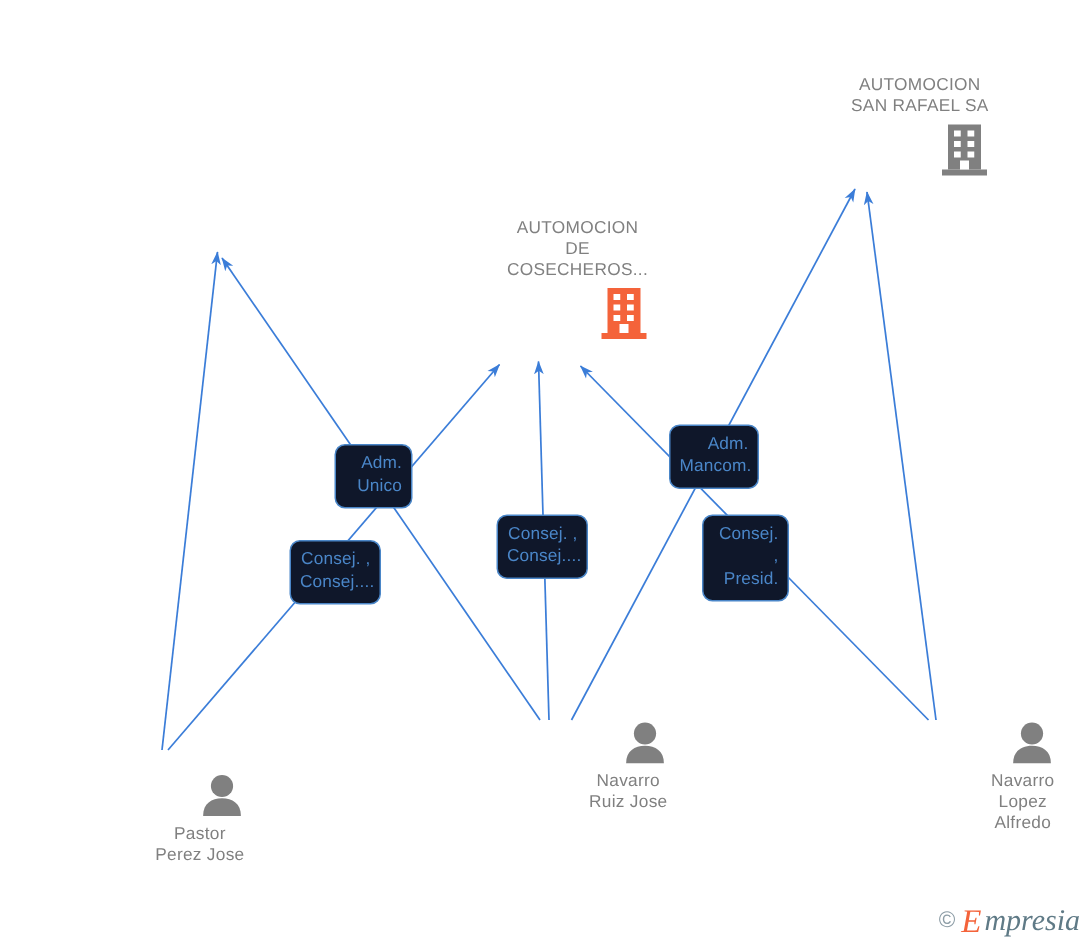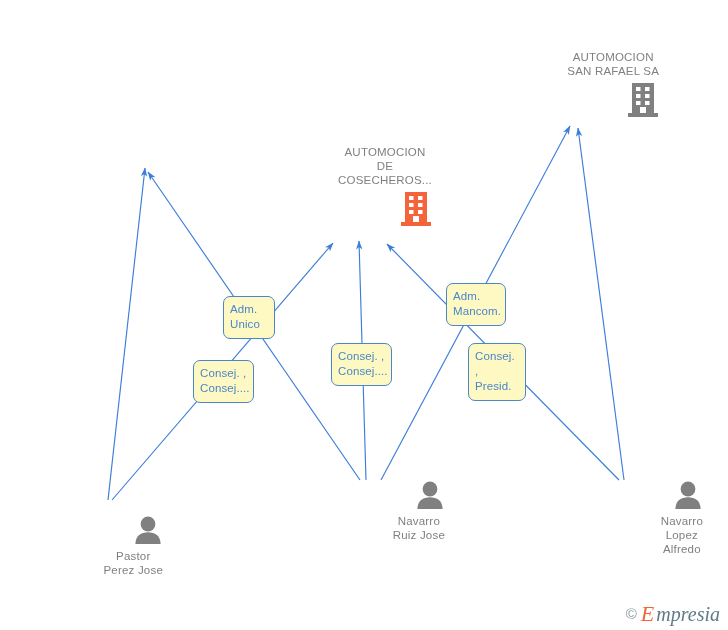--- a/index.html
+++ b/index.html
@@ -48,25 +48,25 @@
   }
   .node.company-node .caption { margin-bottom: 4px; }
   .node.person-node  .caption { margin-top: 5px; }
 
   
   .role-chip {
     position: absolute;
     box-sizing: border-box;
     border: 1.4px solid #4a86c8;
     border-radius: 7px;
-    background: #fef9c3;
+    background: #0f172a;
     color: #4a86c8;
     font-size: 11.5px;
     line-height: 15px;
-    text-align: left;
+    text-align: right;
     padding: 5px 6px 6px 6px;
     white-space: pre-line;
     letter-spacing: .1px;
   }
 
   
   #watermark {
     position: absolute;
     right: 8px;
     bottom: 6px;

